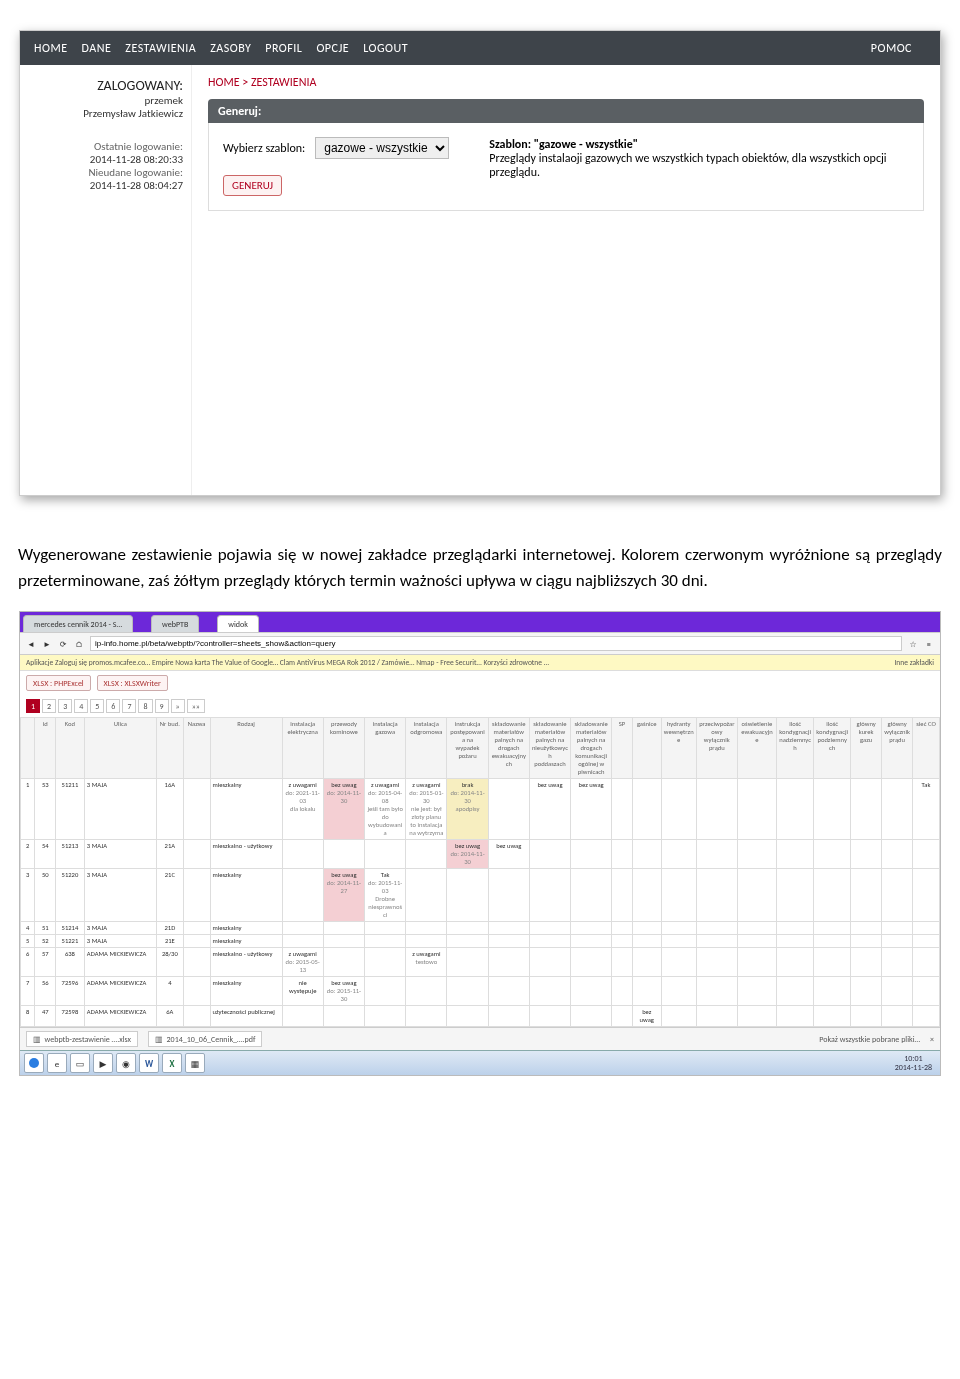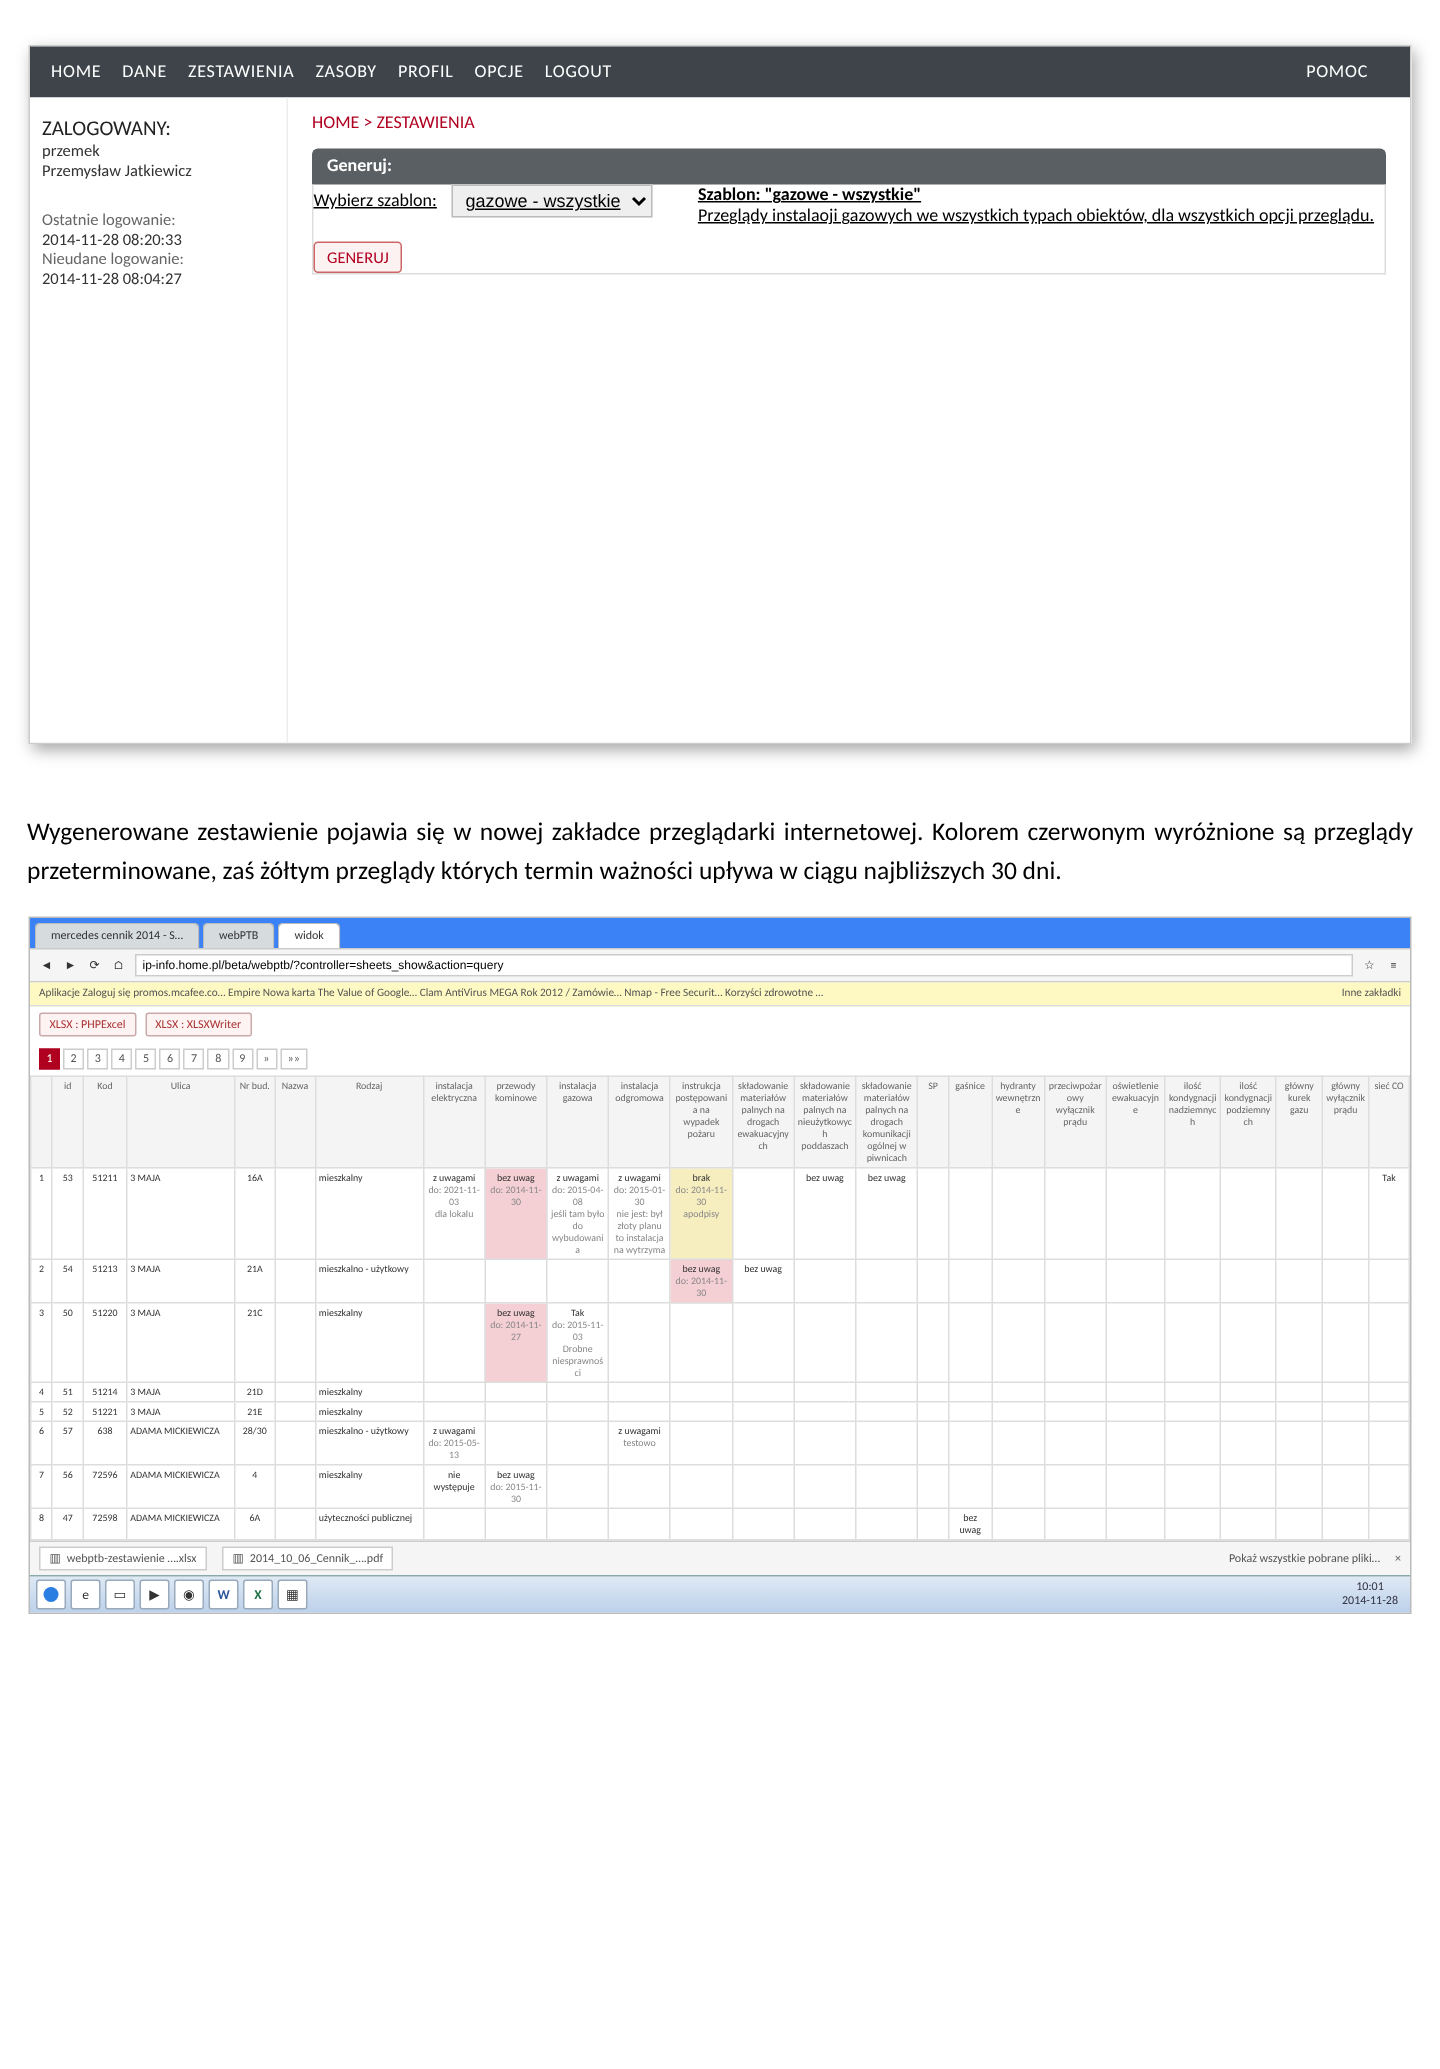--- a/index.html
+++ b/index.html
@@ -5,37 +5,37 @@
   body{margin:0;font-family:Calibri,Arial,sans-serif;font-size:17px;color:#000;background:#fff;}
   .page{width:960px;margin:0 auto;}
   .para{padding:10px 18px 0 18px;line-height:1.5;text-align:justify;}
   .b{font-weight:700;}
   .shot{margin:30px auto 14px auto;width:920px;border:1px solid #ccc;box-shadow:2px 4px 10px rgba(0,0,0,.35);}
   
   .s1-nav{background:#3e444a;color:#fff;display:flex;align-items:flex-start;padding:10px 14px;font-size:12px;letter-spacing:.5px;}
   .s1-nav .navitem{margin-right:14px;cursor:pointer;}
   .s1-nav .spacer{flex:1;}
   .s1-body{background:#fff;display:flex;min-height:430px;}
-  .s1-side{width:155px;border-right:1px solid #eee;padding:12px 8px;font-size:11px;color:#333;text-align:left;}
+  .s1-side{width:155px;border-right:1px solid #eee;padding:12px 8px;font-size:11px;color:#333;text-align:right;}
   .s1-side .zalog{font-weight:400;color:#222;font-size:14px;}
   .s1-side .caption{color:#666;}
   .s1-main{flex:1;padding:10px 16px;}
   .s1-crumb{color:#b00020;font-size:12px;margin-bottom:6px;}
   .s1-title-row{display:flex;justify-content:space-between;align-items:center;}
   .s1-title{font-weight:700;font-size:13px;}
   .s1-btn{border:1px solid #c66;color:#b00020;background:#fdf2f2;font-size:11px;padding:3px 8px;border-radius:3px;cursor:pointer;}
   .s1-panel-hd{background:#5a5f63;color:#fff;font-size:12px;font-weight:700;padding:5px 10px;border-radius:4px 4px 0 0;margin-top:10px;}
-  .s1-panel-bd{border:1px solid #ddd;border-top:0;display:flex;gap:30px;flex-wrap:wrap;font-size:12px;text-decoration:underline;}
+  .s1-panel-bd{border:1px solid #ddd;border-top:0;padding:14px;display:flex;gap:40px;flex-wrap:wrap;font-size:12px;}
   .s1-form-row{display:flex;align-items:center;gap:10px;}
   .s1-select{border:1px solid #bbb;padding:2px 4px;font-size:12px;}
   .s1-desc{flex:1;min-width:320px;}
   .s1-desc .sd-ttl{font-weight:700;}
   
   .s2{margin:18px auto 0 auto;width:920px;border:1px solid #bbb;font-size:8px;color:#333;background:#fff;}
-  .s2-tabs{background:#3b82f6;display:flex;align-items:center;gap:2px;padding:3px 3px 0 3px;}
+  .s2-tabs{background:#6d28d9;display:flex;align-items:center;gap:18px;padding:3px 3px 0 3px;}
   .s2-tab{background:#d6dbde;padding:3px 10px;border-radius:4px 4px 0 0;border:1px solid #bbb;border-bottom:0;font-size:8px;white-space:nowrap;}
   .s2-tab.active{background:#fff;}
   .s2-addr{background:#f5f5f5;border-top:1px solid #ccc;border-bottom:1px solid #ccc;display:flex;align-items:center;padding:3px 6px;gap:6px;}
   .s2-addr input{flex:1;font-size:8px;padding:2px 4px;border:1px solid #ccc;}
   .navico{width:10px;height:10px;display:inline-block;text-align:center;}
   .s2-bk{background:#fef9c3;border-bottom:1px solid #ddd;padding:3px 6px;font-size:7.5px;color:#555;}
   .s2-dlbtns{padding:4px 6px;}
   .s2-dlbtn{display:inline-block;border:1px solid #caa;background:#fdf3f3;color:#a33;padding:2px 6px;margin-right:4px;font-size:8px;border-radius:2px;}
   .s2-pager{padding:4px 6px;display:flex;gap:2px;}
   .s2-pg{border:1px solid #ccc;padding:1px 4px;font-size:8px;color:#555;}

